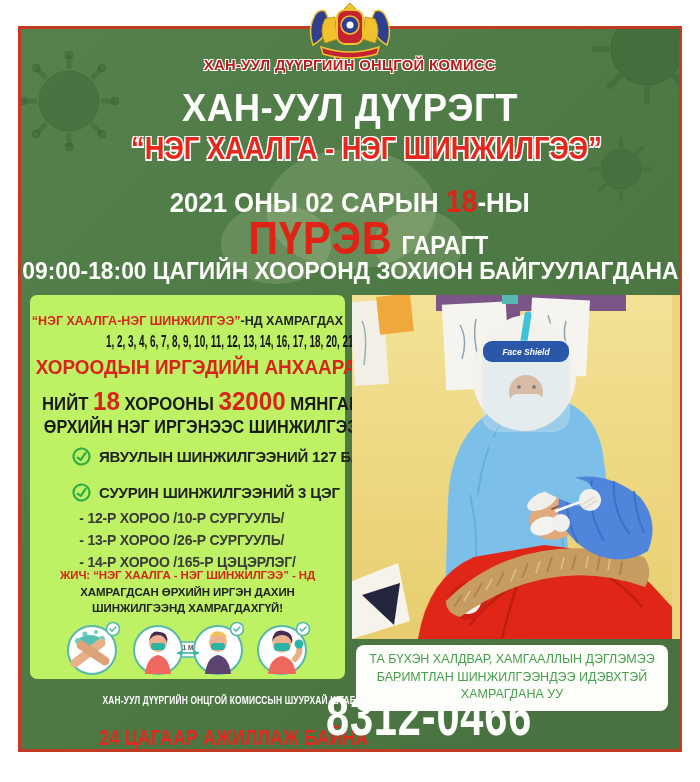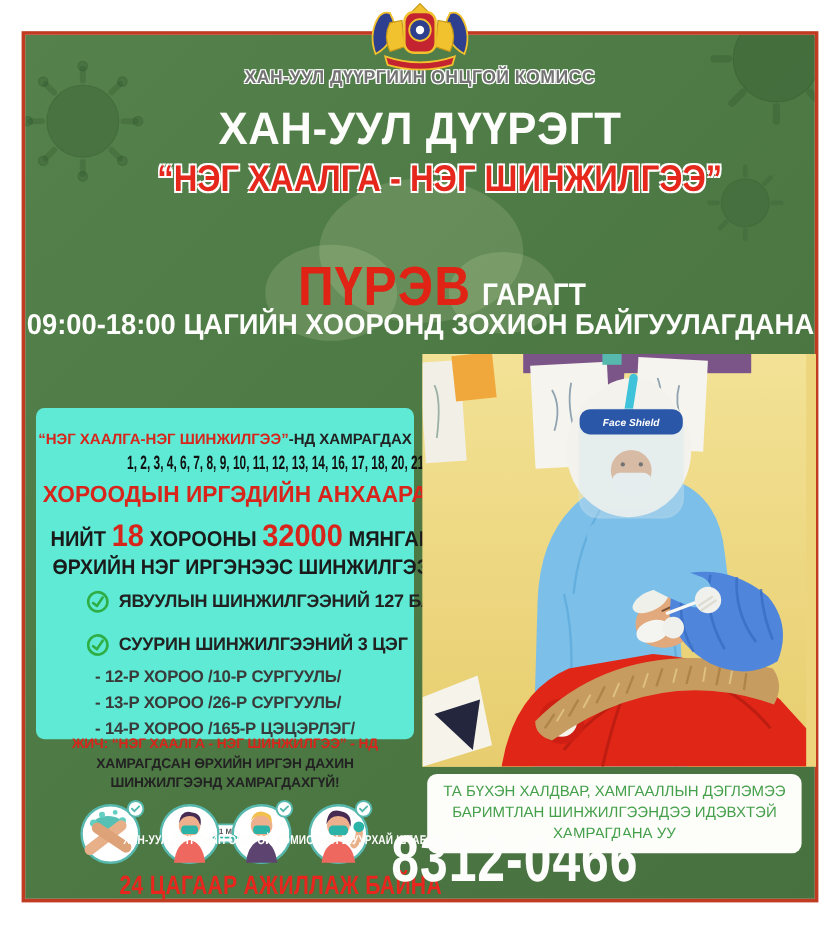--- a/index.html
+++ b/index.html
@@ -11,38 +11,38 @@
   .poster {
     position:absolute; left:18px; top:26px; width:664px; height:726px;
     border:3px solid #c13a22;
     background:linear-gradient(135deg,#55824c 0%,#4e7a45 45%,#47713f 100%);
   }
   .wm { position:absolute; pointer-events:none; }
   
   .row { position:absolute; left:0; right:0; text-align:center; }
   .sx { display:inline-block; white-space:nowrap; transform-origin:50% 50%; }
   .org-banner {
-    top:56px; font-size:15.5px; font-weight:bold; color:#737373; letter-spacing:.4px;
+    top:56px; font-size:15.5px; font-weight:bold; color:#b91c1c; letter-spacing:.4px;
     text-shadow:-1px -1px 0 #fff,1px -1px 0 #fff,-1px 1px 0 #fff,1px 1px 0 #fff,0 1px 0 #fff;
     z-index:6;
     text-decoration:underline;
   }
   .title1 { top:87px; font-size:38px; font-weight:bold; color:#fdfdfb; letter-spacing:.5px; }
   .title2 { top:131px; font-size:31px; font-weight:bold; color:#e5271c;
     text-shadow:-1.5px -1.5px 0 #fff,1.5px -1.5px 0 #fff,-1.5px 1.5px 0 #fff,1.5px 1.5px 0 #fff;margin-left:32px; }
   .dateline { top:184px; font-size:28px; font-weight:bold; color:#fdfdfb; }
   .dateline .day { color:#e02314; font-size:31px; }
   .weekday { top:211px;margin-left:37px; }
   .weekday .wd { font-size:46px; font-weight:bold; color:#e02314; letter-spacing:1px; vertical-align:baseline;}
   .weekday .wds { font-size:26px; font-weight:bold; color:#fdfdfb; margin-left:10px; vertical-align:baseline;}
   .timeline { top:257px; font-size:24px; font-weight:bold; color:#fdfdfb; }
 
   .info-panel {
-    position:absolute; left:30px; top:295px; width:315px; height:276px;
-    background:#5eead4; border-radius:7px; text-align:center; z-index:4;margin-top:45px;
+    position:absolute; left:30px; top:295px; width:315px; height:384px;
+    background:#bef264; border-radius:7px; text-align:center; z-index:4;
   }
   .ip-abs { position:absolute; left:0; right:0; text-align:center; }
   .p-headline { top:19px; font-size:12.5px; font-weight:bold; color:#222; }
   .p-headline .rd { color:#d8251c; }
   .p-numbers { top:38px; font-size:16px; font-weight:bold; color:#111; }
   .p-attention { top:61px; font-size:19.5px; font-weight:bold; color:#d8251c; }
   .p-total1 { top:91px; font-weight:bold; color:#1a1a1a; font-size:18px; }
   .p-total1 .num { color:#d8251c; font-size:26px; }
   .p-total2 { top:122px; font-size:17.5px; font-weight:bold; color:#1a1a1a; }
   .bullet { position:absolute; left:42px; display:flex; align-items:center; gap:8px; }
@@ -154,20 +154,23 @@
   <div class="row org-banner">
     <span class="sx" style="transform:scaleX(.95)">ХАН-УУЛ ДҮҮРГИЙН ОНЦГОЙ КОМИСС</span>
   </div>
 
   <div class="row title1">
     <span class="sx" style="transform:scaleX(.96)">ХАН-УУЛ ДҮҮРЭГТ</span>
   </div>
   <div class="row title2">
     <span class="sx" style="transform:scaleX(.88)">“НЭГ ХААЛГА - НЭГ ШИНЖИЛГЭЭ”</span>
   </div>
+  <div class="row dateline">
+    <span class="sx" style="transform:scaleX(.92)"><span>2021 ОНЫ 02 САРЫН </span><span class="day">18</span><span>-НЫ</span></span>
+  </div>
   <div class="row weekday">
     <span class="sx" style="transform:scaleX(.9)"><span class="wd">ПҮРЭВ</span><span class="wds">ГАРАГТ</span></span>
   </div>
   <div class="row timeline">
     <span class="sx" style="transform:scaleX(.95)">09:00-18:00 ЦАГИЙН ХООРОНД ЗОХИОН БАЙГУУЛАГДАНА</span>
   </div>
 
   <div class="info-panel">
     <div class="ip-abs p-headline">
       <span class="rd">“НЭГ ХААЛГА-НЭГ ШИНЖИЛГЭЭ”</span><span>-НД ХАМРАГДАХ</span>

